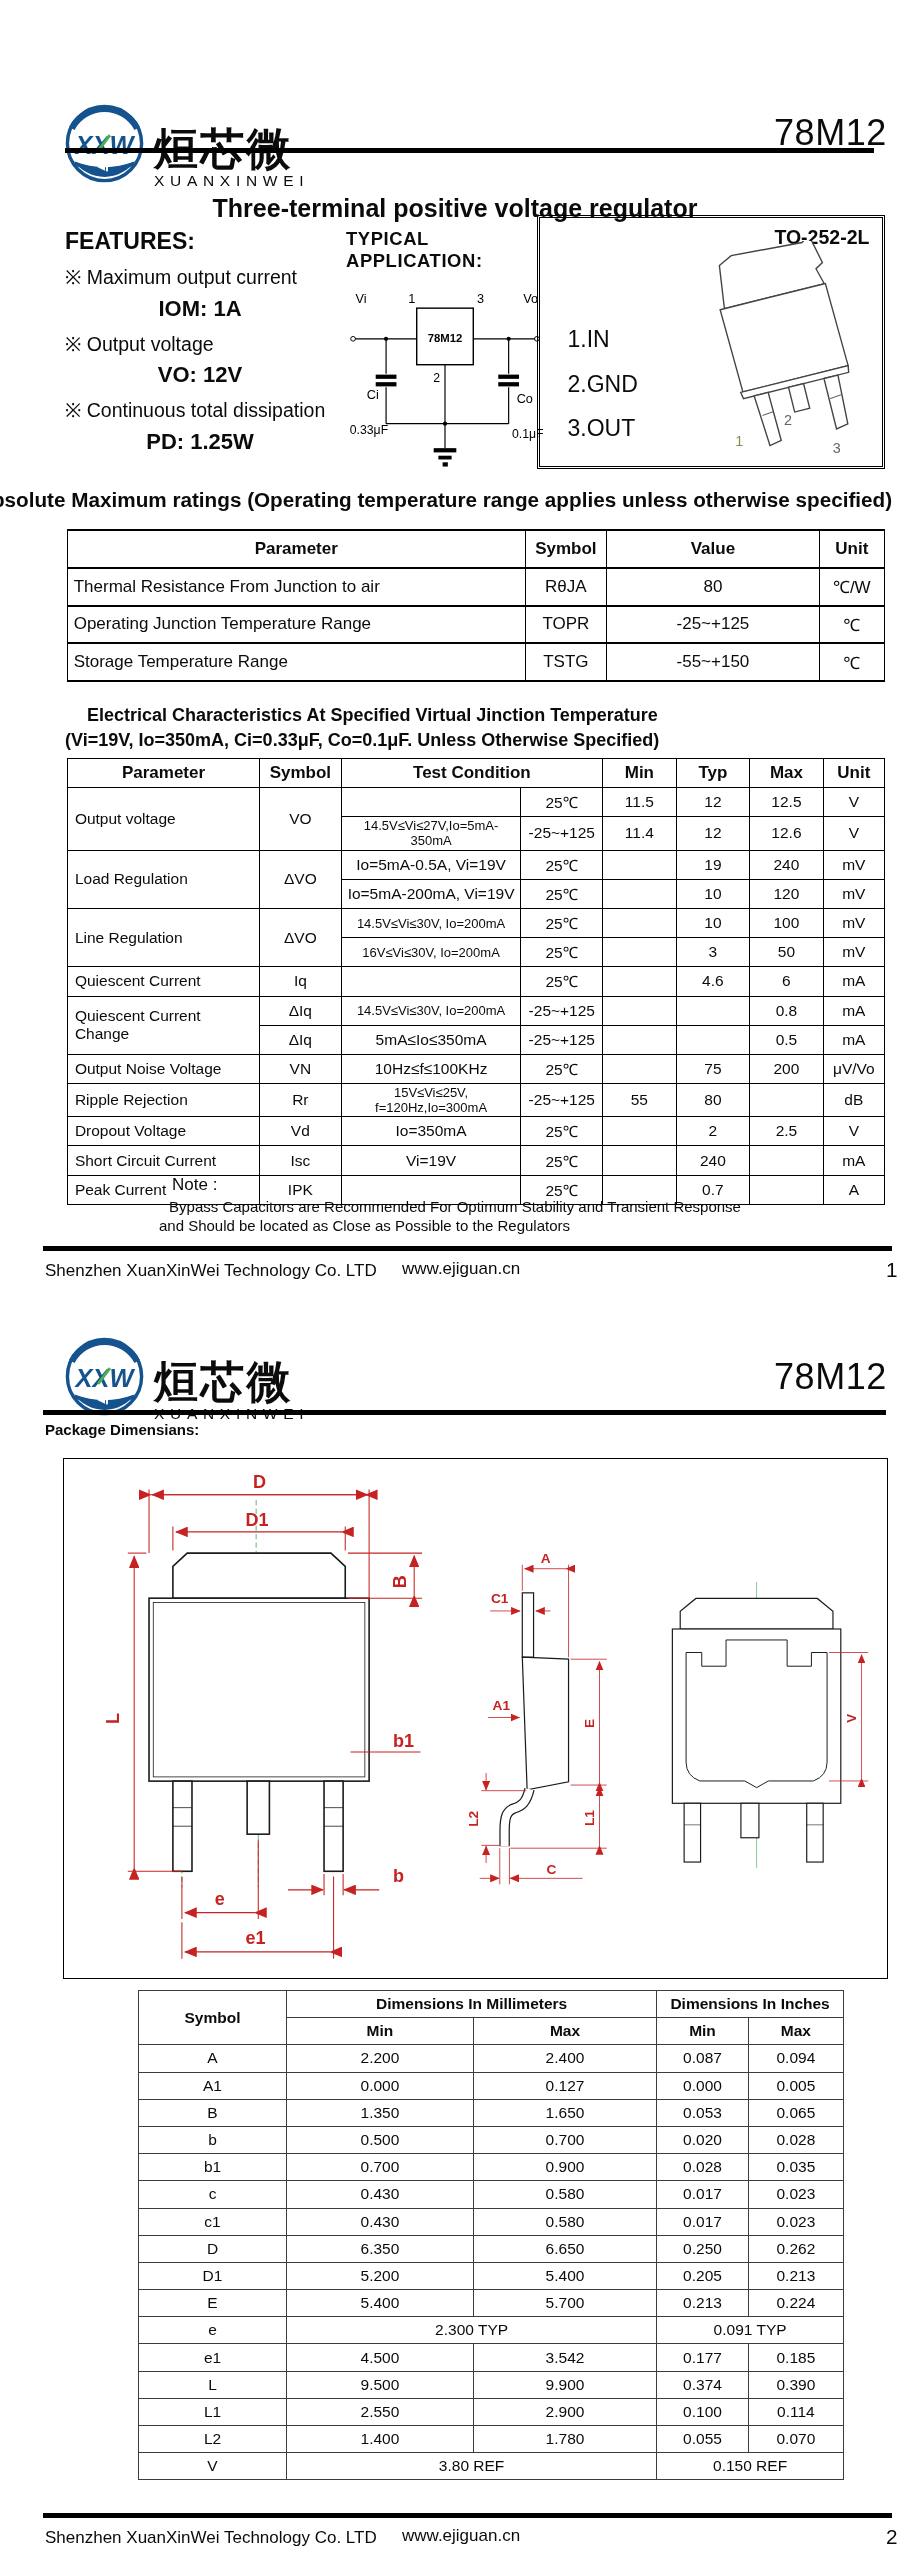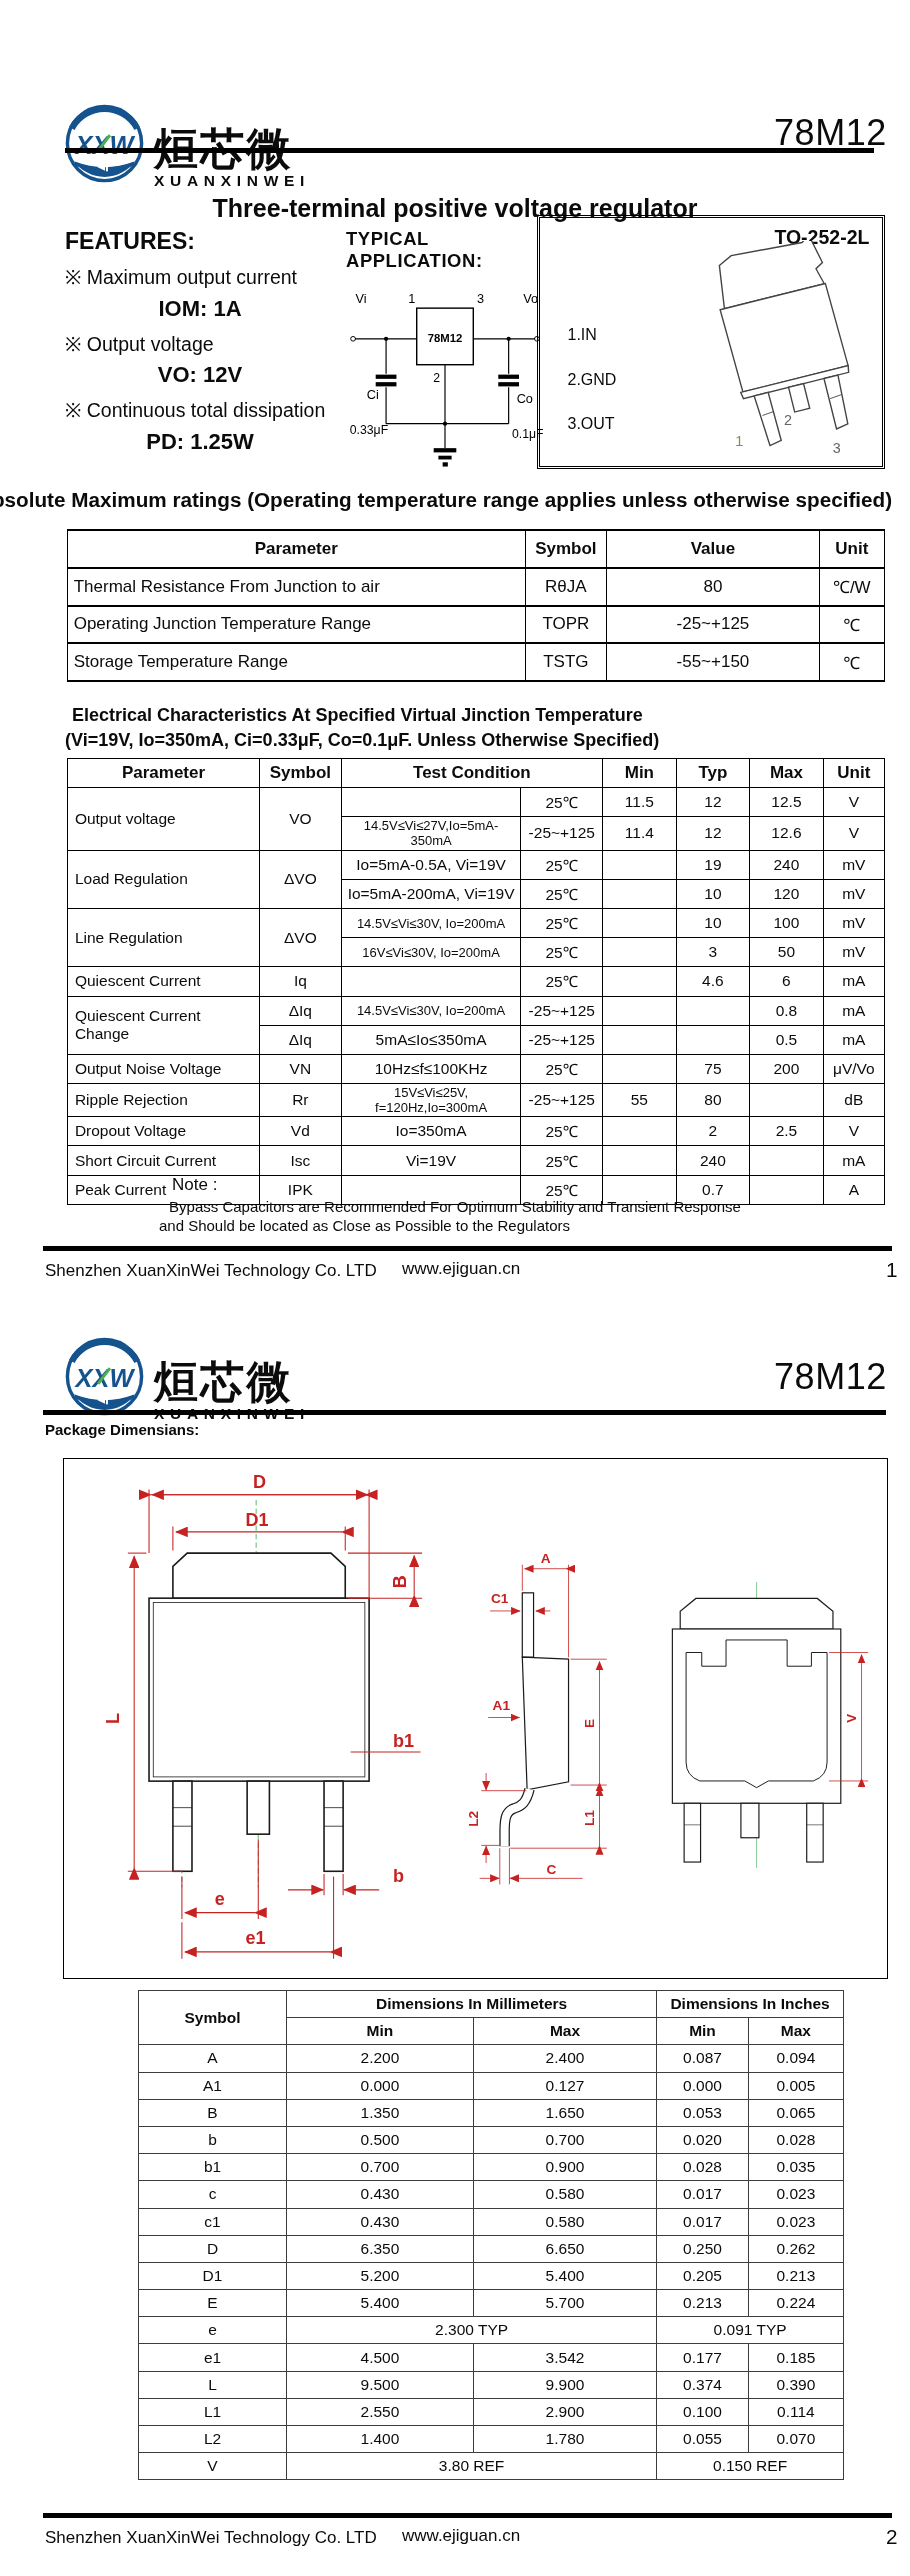--- a/index.html
+++ b/index.html
@@ -6,36 +6,36 @@
   body{font-family:"Liberation Sans", sans-serif;color:#0b0b0b;width:910px;}
   .sheet{position:relative;width:910px;height:2576px;background:#fff;overflow:hidden;}
   .page{position:absolute;left:0;width:910px;}
   #page1{top:0;height:1320px;}
   #page2{top:1320px;height:1256px;}
   .abs{position:absolute;}
 
   
   .brand{display:flex;align-items:flex-end;}
   .cnname{font-size:44px;font-weight:700;letter-spacing:2.3px;line-height:1;}
-  .enname{font-size:15.5px;font-weight:700;letter-spacing:5.7px;line-height:1;margin-top:1.1px;}
+  .enname{font-size:15.5px;font-weight:400;letter-spacing:5.7px;line-height:1;margin-top:1.1px;}
   .partnum{font-size:36px;font-weight:400;letter-spacing:0.6px;}
   .hrule{background:#000;height:4.6px;}
   .doc-title{font-size:25px;font-weight:700;text-align:center;margin-top:32px;}
 
   
   .feat-h{font-size:23px;font-weight:700;}
   .feat-item{font-size:19.5px;margin-top:8px;}
   .feat-val{font-size:22px;font-weight:700;text-align:center;margin-top:5.7px;}
 
   .typapp-h{font-size:18.4px;font-weight:700;letter-spacing:0.6px;}
 
   
   .tobox{border:1.1px solid #000;outline:1.1px solid #000;outline-offset:1.1px;}
   .tobox-title{font-size:19.5px;font-weight:700;}
-  .pinlabel{font-size:16px;}
+  .pinlabel{font-size:23px;}
 
   
   table{border-collapse:collapse;table-layout:fixed;}
   .t1{width:818px;font-size:17px;}
   .t1 th,.t1 td{border:1.1px solid #000;border-top-width:2.3px;border-bottom-width:2.3px;padding:3.4px 5.7px;height:29px;}
   .t1 th{font-weight:700;text-align:center;}
   .t1 td.c{text-align:center;}
   .clip-head{overflow:hidden;white-space:nowrap;}
   .clip-head span{display:inline-block;margin-left:-23px;font-size:20.7px;font-weight:700;}
 
@@ -194,21 +194,21 @@
       </tr>
       <tr>
         <td>Storage Temperature Range</td>
         <td class="c">TSTG</td>
         <td class="c">-55~+150</td>
         <td class="c">℃</td>
       </tr>
     </tbody>
       </table>
 
-    <div class="abs elec-h1" style="left:72px;top:705px;">Electrical  Characteristics At Specified Virtual Jinction Temperature</div>
+    <div class="abs elec-h1" style="left:87px;top:705px;">Electrical  Characteristics At Specified Virtual Jinction Temperature</div>
     <div class="abs elec-h2" style="left:65px;top:730px;">(Vi=19V, Io=350mA, Ci=0.33μF, Co=0.1μF.  Unless Otherwise Specified)</div>
 
     <table class="t2 abs" style="left:67px;top:758px;">
       <colgroup>
         <col style="width:23.5%">
           <col style="width:10%">
           <col style="width:22%">
           <col style="width:10%">
         <col style="width:9%">
           <col style="width:9%">

